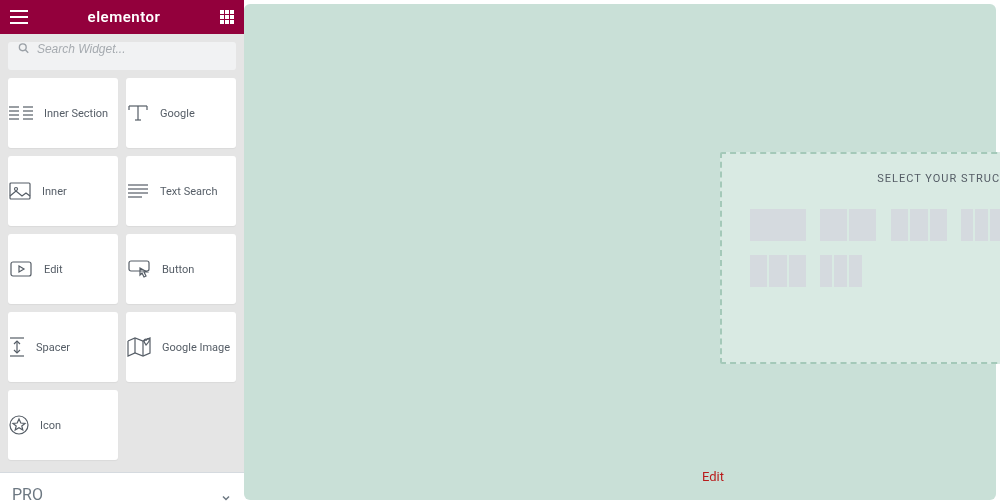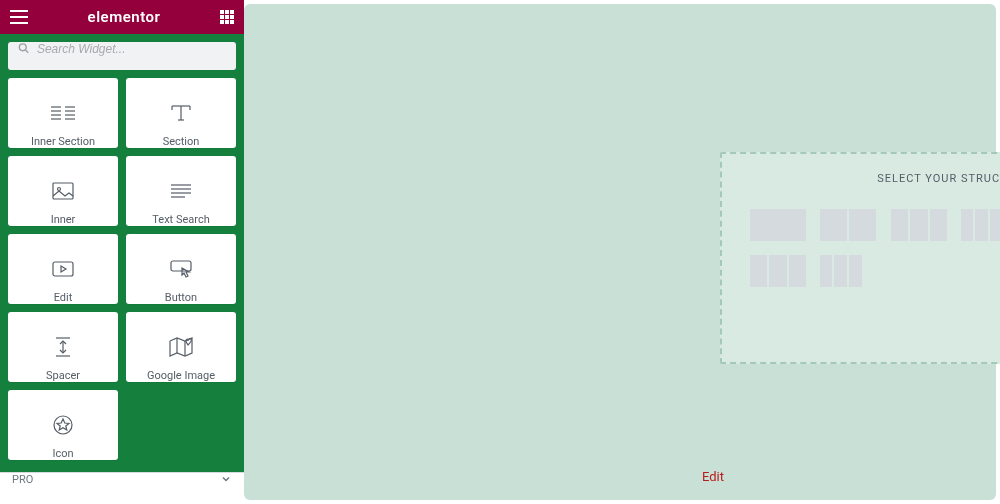--- a/index.html
+++ b/index.html
@@ -1,38 +1,38 @@
 <!DOCTYPE html>
 <html><head>
 <meta charset="utf-8">
 <style>
 * { margin: 0; padding: 0; box-sizing: border-box; }
 body { font-family: -apple-system, BlinkMacSystemFont, "Segoe UI", Roboto, sans-serif; background: #fff; width: 1000px; height: 504px; overflow: hidden; display: flex; }
 
-.sidebar { width: 244px; height: 504px; background: #15803d; display: flex; flex-direction: column; position: relative; }
+.sidebar { width: 244px; height: 504px; background: #e5e5e5; display: flex; flex-direction: column; position: relative; }
 .header { background: #93003c; height: 34px; display: flex; align-items: center; justify-content: space-between; padding: 0 10px; color: #fff; }
 .hamburger { width: 18px; height: 14px; display: flex; flex-direction: column; justify-content: space-between; cursor: pointer; }
 .hamburger span { display: block; height: 2px; background: #fff; width: 100%; }
 .logo { font-size: 15px; font-weight: 600; letter-spacing: 0.5px; }
 .gridicon { width: 14px; height: 14px; display: grid; grid-template-columns: repeat(3,1fr); grid-template-rows: repeat(3,1fr); gap: 1.5px; cursor: pointer; }
 .gridicon span { background: #fff; }
 
 .search-wrap { padding: 8px 8px; }
 .search { background: #f1f2f3; border-radius: 3px; height: 28px; display: flex; align-items: flex-start; padding: 0 10px; gap: 8px; color: #9aa0a6; font-size: 12px; font-style: italic; }
 .search svg { width: 12px; height: 12px; }
 .search input { border: none; background: transparent; outline: none; font-size: 12px; font-style: italic; color: #555; width: 100%; }
 .search input::placeholder { color: #a6abb0; }
 
 .widgets { padding: 0 8px; flex: 1; overflow: hidden; }
 .widget-grid { display: grid; grid-template-columns: 1fr 1fr; gap: 8px; }
-.widget { background: #fff; border-radius: 3px; height: 70px; display: flex; flex-direction: column; align-items: center; justify-content: flex-end; gap: 10px; cursor: pointer; box-shadow: 0 1px 1px rgba(0,0,0,0.05); }
+.widget { background: #fff; border-radius: 3px; height: 70px; display: flex; align-items: center; justify-content: flex-start; gap: 10px; cursor: pointer; box-shadow: 0 1px 1px rgba(0,0,0,0.05); }
 .widget .icon { height: 24px; display: flex; align-items: center; justify-content: center; color: #555d66; }
 .widget .label { font-size: 11px; color: #555d66; }
 
-.pro-bar { height: 32px; background: #fff; border-top: 1px solid #d5dadf; display: flex; align-items: flex-start; justify-content: space-between; padding: 0 12px; font-size: 11px; color: #6d7882; cursor: pointer; }
+.pro-bar { height: 32px; background: #fff; border-top: 1px solid #d5dadf; display: flex; align-items: flex-end; justify-content: space-between; padding: 0 12px; font-size: 16px; color: #6d7882; cursor: pointer; }
 .pro-bar svg { width: 12px; height: 12px; }
 
 .collapse-handle { position: absolute; right: -14px; top: 316px; width: 14px; height: 40px; background: #fff; border: 1px solid #d5dadf; border-left: none; border-radius: 0 3px 3px 0; display: flex; align-items: center; justify-content: center; cursor: pointer; color: #a4afb7; font-size: 11px; }
 
 .canvas { flex: 1; background: #c9e0d7; position: relative; border-radius: 6px; margin: 4px 4px 4px 0; }
 
 .structure-popup { position: absolute; left: 476px; top: 148px; width: 468px; height: 212px; background: #d9eae3; border: 2px dashed #a4c9b9; border-radius: 2px; padding: 18px 28px 24px; }
 .structure-title { text-align: center; font-size: 11px; letter-spacing: 1px; color: #555d66; margin-bottom: 24px; }
 .structure-grid { display: grid; grid-template-columns: repeat(6, 56px); gap: 14px; justify-content: space-between; }
 .structure-opt { width: 56px; height: 32px; display: flex; gap: 2px; cursor: pointer; }
@@ -94,21 +94,21 @@
         <div class="widget">
           <div class="icon">
             <svg width="24" height="20" viewBox="0 0 24 20" fill="none" stroke="#555d66" stroke-width="1.2">
               <line x1="3" y1="3" x2="21" y2="3"></line>
               <line x1="12" y1="3" x2="12" y2="17"></line>
               <line x1="9" y1="17" x2="15" y2="17"></line>
               <line x1="3" y1="3" x2="3" y2="7"></line>
               <line x1="21" y1="3" x2="21" y2="7"></line>
             </svg>
           </div>
-          <div class="label">Section</div>
+          <div class="label">Google</div>
         </div>
         <div class="widget">
           <div class="icon">
             <svg width="24" height="20" viewBox="0 0 24 20" fill="none" stroke="#555d66" stroke-width="1.2">
               <rect x="2" y="2" width="20" height="16" rx="1"></rect>
               <circle cx="8" cy="8" r="1.5"></circle>
               <polyline points="2,15 8,10 14,15 18,12 22,15"></polyline>
             </svg>
           </div>
           <div class="label">Inner</div>

